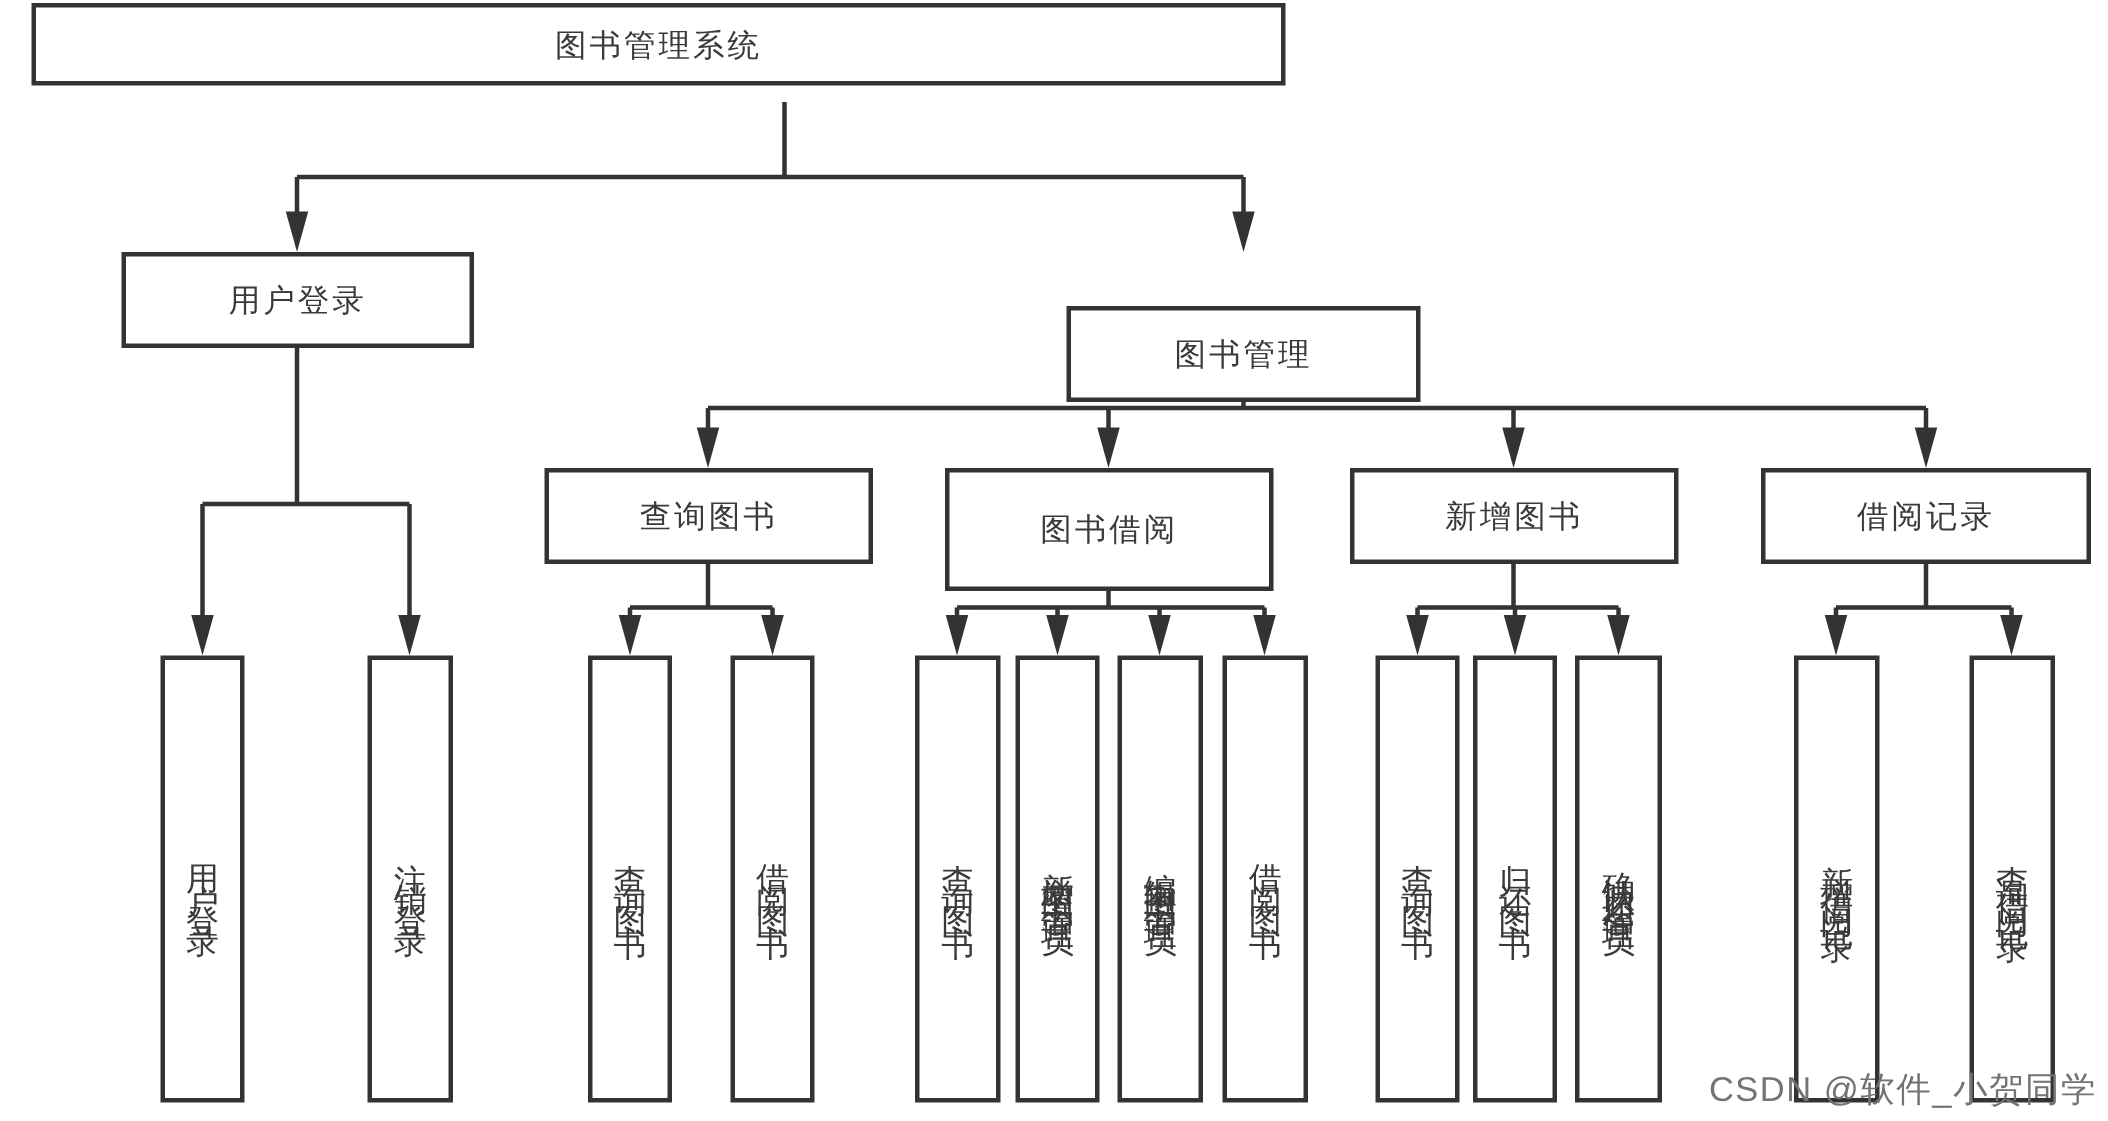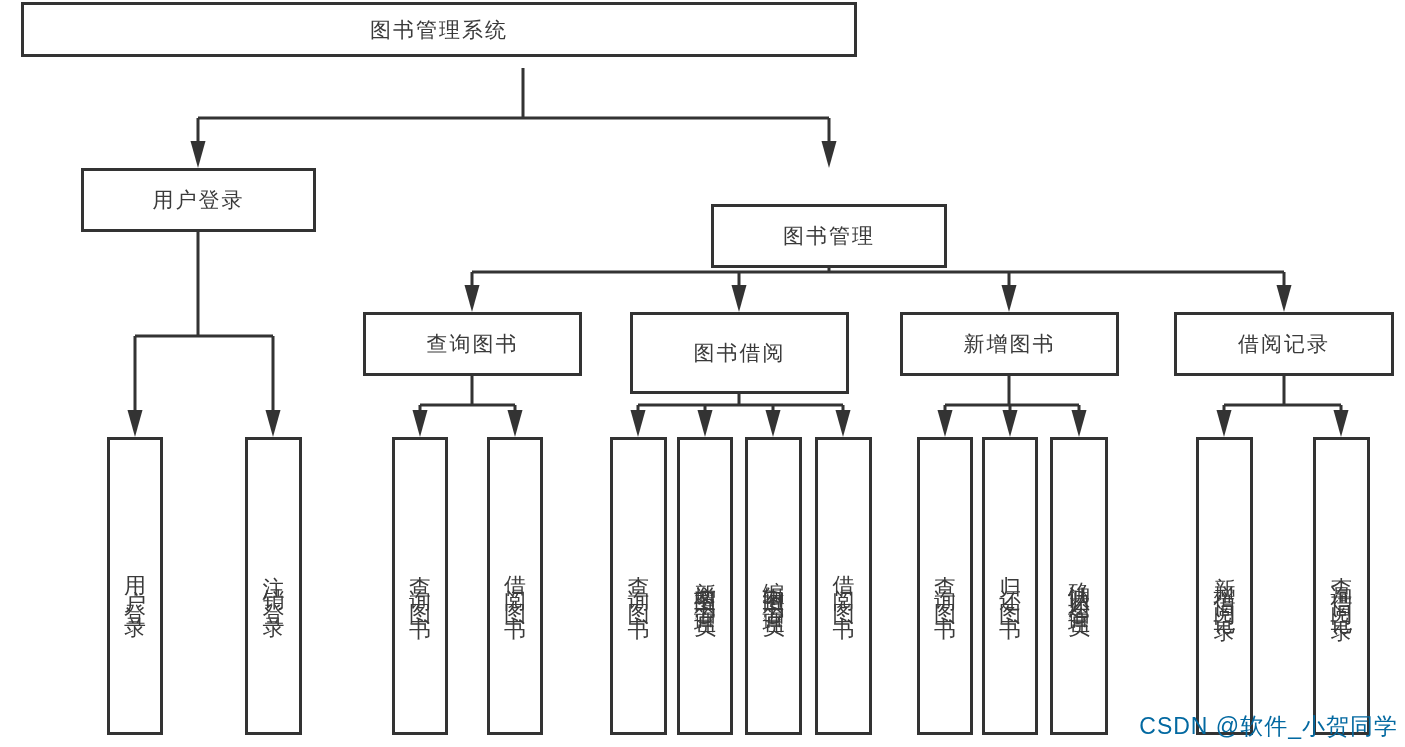--- a/index.html
+++ b/index.html
@@ -19,21 +19,21 @@
     font-size:22px;line-height:1;white-space:nowrap;
   }
   .ls-lg{letter-spacing:14px;}
   .ls-md{letter-spacing:9px;}
   .ls-sm{letter-spacing:5px;}
   #connectors{position:absolute;left:0;top:0;z-index:1;}
   #connectors path{stroke:#333333;stroke-width:3;fill:none;}
   #connectors polygon{fill:#333333;stroke:none;}
   #watermark{
     position:absolute;right:7px;bottom:5px;z-index:3;
-    font-size:23px;color:#0369a1;letter-spacing:1px;white-space:nowrap;
+    font-size:23px;color:#737373;letter-spacing:1px;white-space:nowrap;
     pointer-events:none;
   }
 </style>
 </head>
 <body>
 
 <div id="stage">
 
   <svg id="connectors" width="1405" height="747" viewBox="0 0 1405 747">
 

